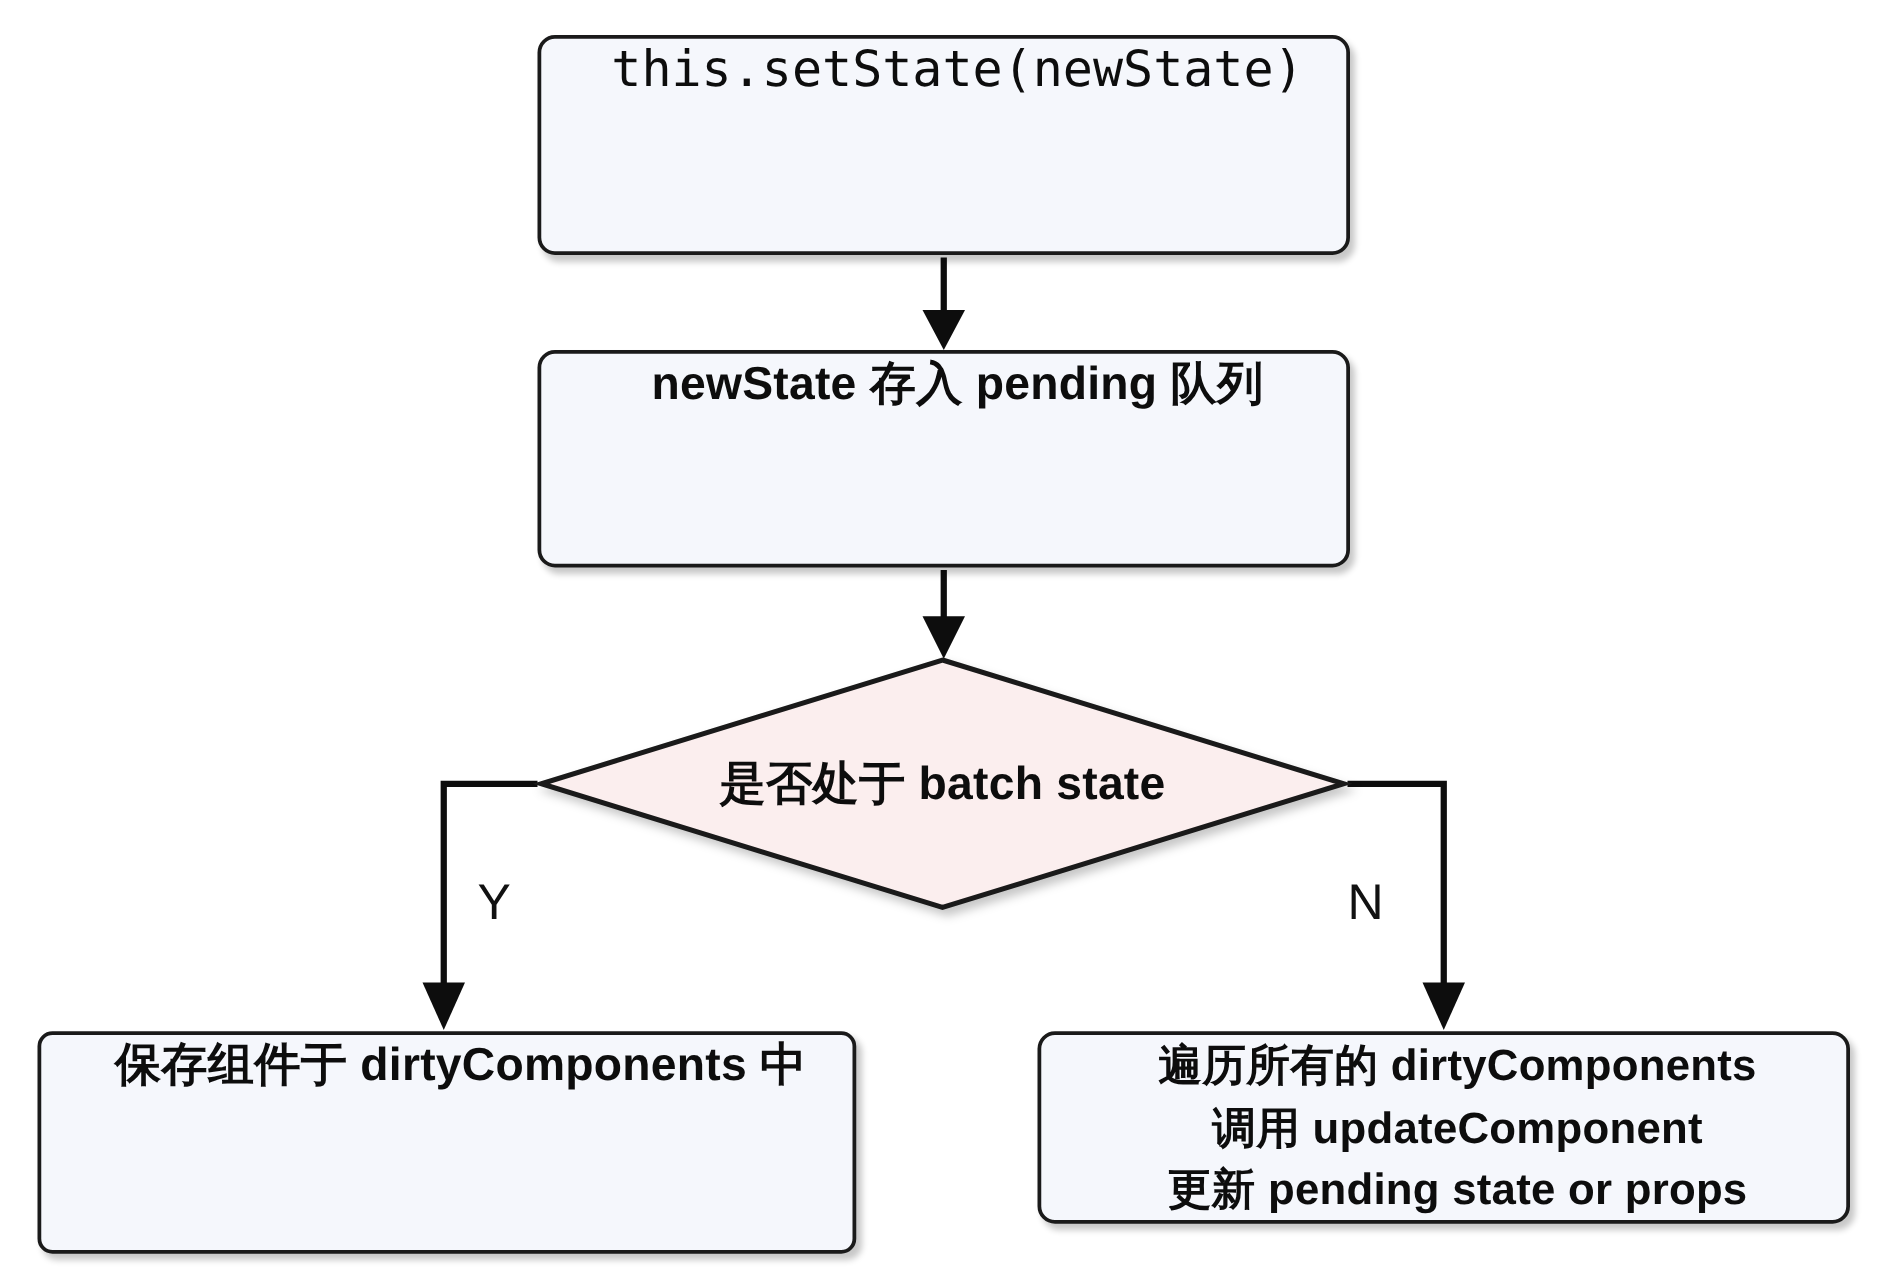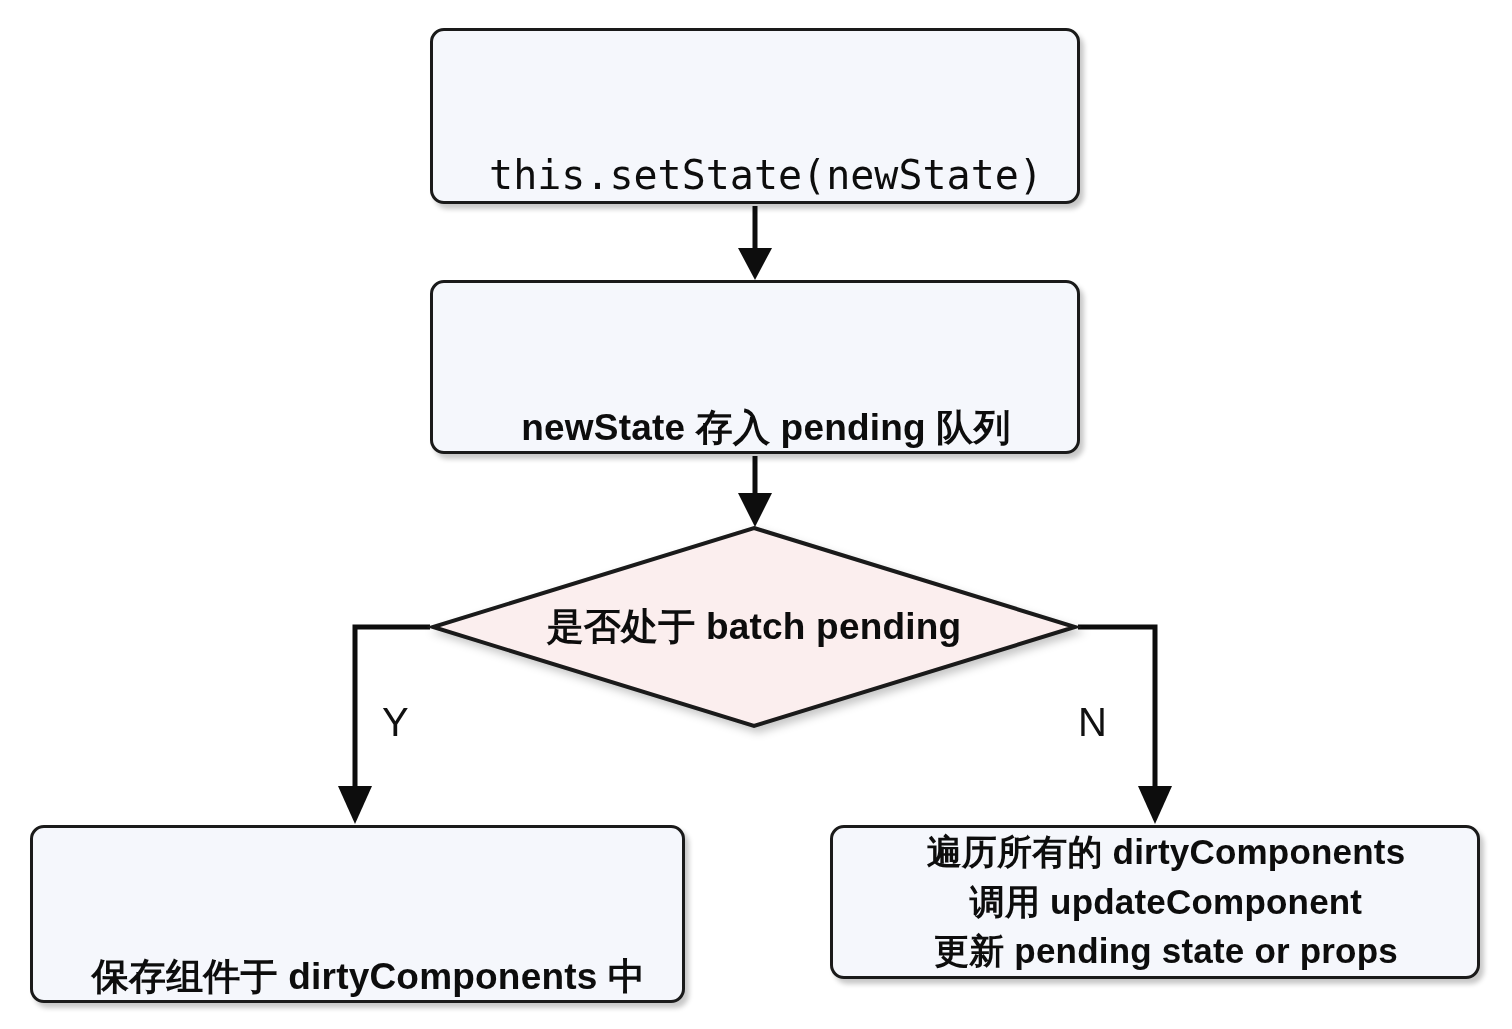--- a/index.html
+++ b/index.html
@@ -20,21 +20,21 @@
 
   
   .node {
     position: absolute;
     box-sizing: border-box;
     border: 3px solid #1a1a1a;
     border-radius: 14px;
     background: #f5f7fc;
     box-shadow: 4px 5px 5px rgba(0,0,0,0.22);
     display: flex;
-    align-items: flex-end;
+    align-items: flex-start;
     justify-content: center;
     text-align: center;
     padding-left: 22px;
   }
   .node-text {
     font-weight: bold;
     color: #0d0d0d;
     line-height: 1.28;
     white-space: pre-line;
     letter-spacing: 0.2px;
@@ -55,28 +55,29 @@
     height: 176px;
   }
 
   
   #node-pending {
     left: 430px;
     top: 280px;
     width: 650px;
     height: 174px;
   }
-  #node-pending .node-text { font-size: 37px; margin-top: 37px; }
+  #node-pending .node-text { font-size: 37px; }
 
   
   #node-dirty {
     left: 30px;
     top: 825px;
     width: 655px;
     height: 178px;
+    border-radius: 12px;
   }
   #node-dirty .node-text { font-size: 37px; }
 
   
   #node-update {
     left: 830px;
     top: 825px;
     width: 650px;
     height: 154px;
   }
@@ -189,21 +190,21 @@
   </div>
 
   <div class="node" id="node-pending">
     <span class="node-text">newState 存入 pending 队列</span>
   </div>
 
   <div id="node-decision">
     <svg viewBox="0 0 648 204" xmlns="http://www.w3.org/2000/svg" preserveAspectRatio="none">
       <polygon points="324,3 645,102 324,201 3,102" fill="#fbeeee" stroke="#1a1a1a" stroke-width="4" style="filter: drop-shadow(4px 5px 4px rgba(0,0,0,0.22));"></polygon>
     </svg>
-    <div class="diamond-label">是否处于 batch pending</div>
+    <div class="diamond-label">是否处于 batch state</div>
   </div>
 
   <div class="branch-label" id="label-yes">Y</div>
 
   <div class="branch-label" id="label-no">N</div>
 
   <div class="node" id="node-dirty">
     <span class="node-text">保存组件于 dirtyComponents 中</span>
   </div>
 

